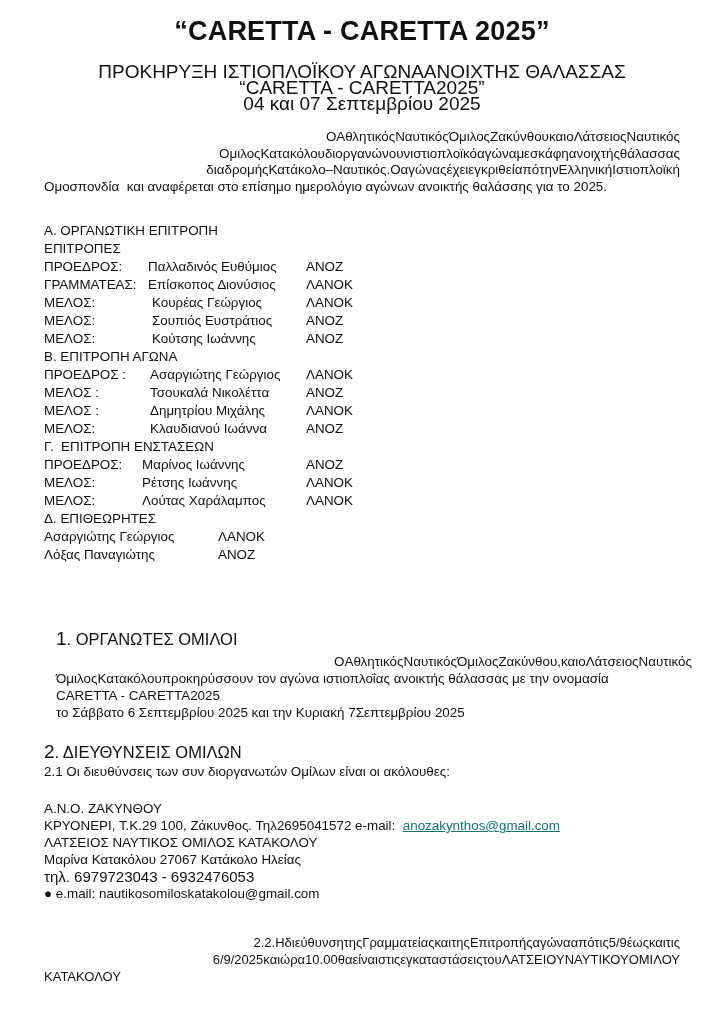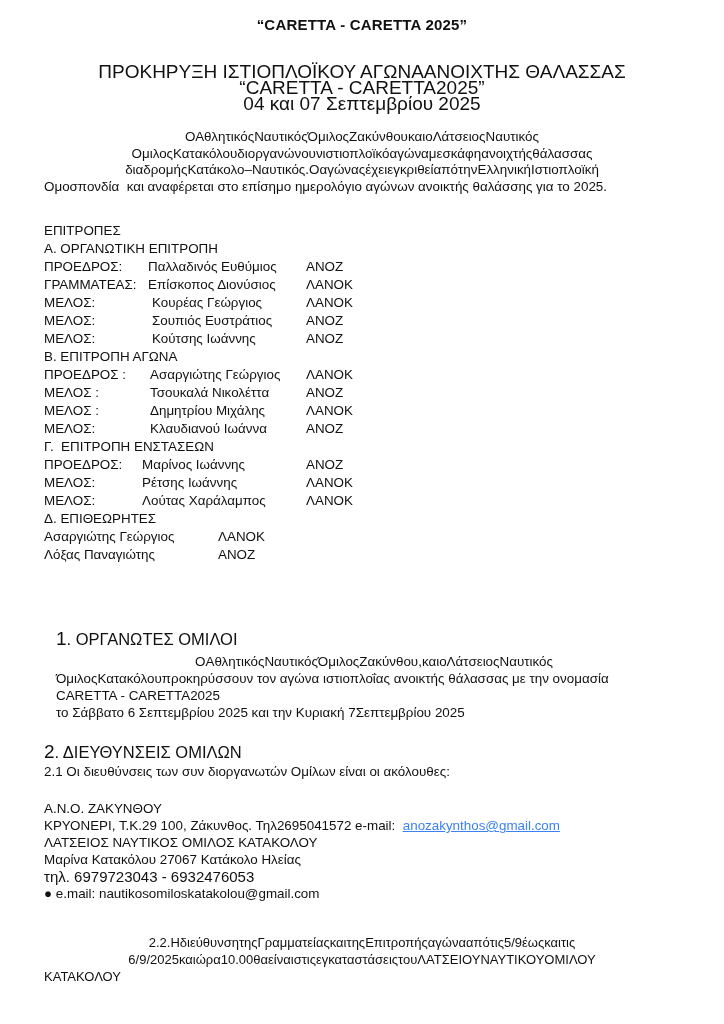--- a/index.html
+++ b/index.html
@@ -3,45 +3,45 @@
   <meta charset="utf-8">
   <style>
     html, body { margin: 0; padding: 0; background: #ffffff; }
     body {
       width: 724px; height: 1024px; overflow: hidden; position: relative;
       font-family: "Liberation Sans", sans-serif; color: #111111;
     }
     .page { position: absolute; left: 0; top: 0; width: 724px; height: 1024px; }
     .title {
       position: absolute; left: 0; top: 16px; width: 724px; text-align: center;
-      font-weight: bold; font-size: 15px; letter-spacing: 0.2px;
+      font-weight: bold; font-size: 27px; letter-spacing: 0.2px;
     }
     .subtitle-block {
       position: absolute; left: 0; top: 64px; width: 724px; text-align: center;
       font-size: 19px; line-height: 16px;
     }
     .intro {
       position: absolute; left: 44px; top: 129px; width: 636px;
       font-size: 13.4px; line-height: 16.5px; text-align: justify;
     }
     .committees { position: absolute; left: 44px; top: 222px; width: 400px; font-size: 13.4px; }
     .line { height: 18px; line-height: 18px; white-space: nowrap; position: relative; }
     .c-label { position: absolute; left: 0; }
     .c-name { position: absolute; }
     .c-club { position: absolute; }
     .sec-heading { font-size: 16.5px; }
     .sec-heading .num { font-size: 19px; }
     .section1 { position: absolute; left: 56px; top: 580px; width: 636px; margin-top: 48px; }
     .section1 .body { font-size: 13.4px; line-height: 17px; }
-    .justify-line { display: flex; justify-content: center; }
+    .justify-line { display: flex; justify-content: flex-end; }
     .section2 { position: absolute; left: 44px; top: 741px; width: 636px; }
     .section2 .body { font-size: 13.4px; line-height: 17px; }
     .addresses { position: absolute; left: 44px; top: 800px; width: 636px; font-size: 13.4px; line-height: 17px; }
     .small { font-size: 15px; line-height: 17px; }
-    .link { color: #3b82f6; text-decoration: underline; }
+    .link { color: #0f766e; text-decoration: underline; }
     .sec22 {
       position: absolute; left: 44px; top: 934px; width: 636px;
       font-size: 13px; line-height: 17px;
     }
   </style>
 </head>
 <body>
 
 <div class="page">
 
@@ -81,23 +81,23 @@
       <span>εγκριθεί</span>
       <span>από</span>
       <span>την</span>
       <span>Ελληνική</span>
       <span>Ιστιοπλοϊκή</span>
     </div>
     <div style="white-space:pre;">Ομοσπονδία  και αναφέρεται στο επίσημο ημερολόγιο αγώνων ανοικτής θαλάσσης για το 2025.</div>
   </div>
 
   <div class="committees">
+    <div class="line">Α. ΟΡΓΑΝΩΤΙΚΗ ΕΠΙΤΡΟΠΗ</div>
+
     <div class="line">ΕΠΙΤΡΟΠΕΣ</div>
-
-    <div class="line">Α. ΟΡΓΑΝΩΤΙΚΗ ΕΠΙΤΡΟΠΗ</div>
     <div class="line">
       <span class="c-label">ΠΡΟΕΔΡΟΣ:</span>
       <span class="c-name" style="left:104px">Παλλαδινός Ευθύμιος</span>
       <span class="c-club" style="left:262px">ΑΝΟΖ</span>
     </div>
     <div class="line">
       <span class="c-label">ΓΡΑΜΜΑΤΕΑΣ:</span>
       <span class="c-name" style="left:104px">Επίσκοπος Διονύσιος</span>
       <span class="c-club" style="left:262px">ΛΑΝΟΚ</span>
     </div>

